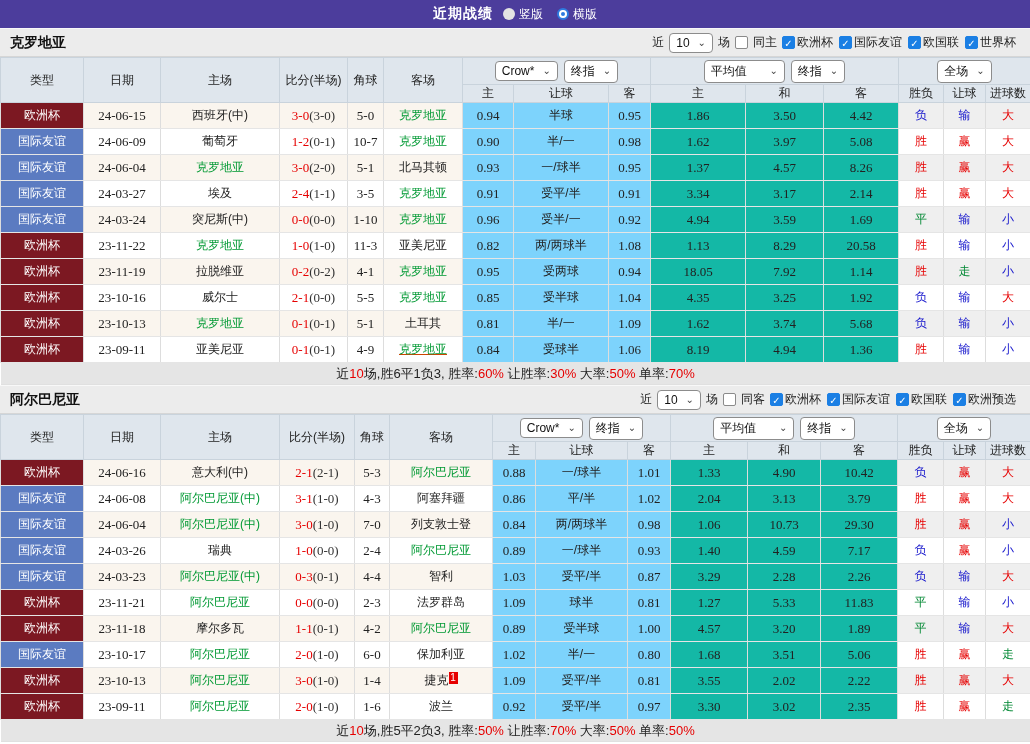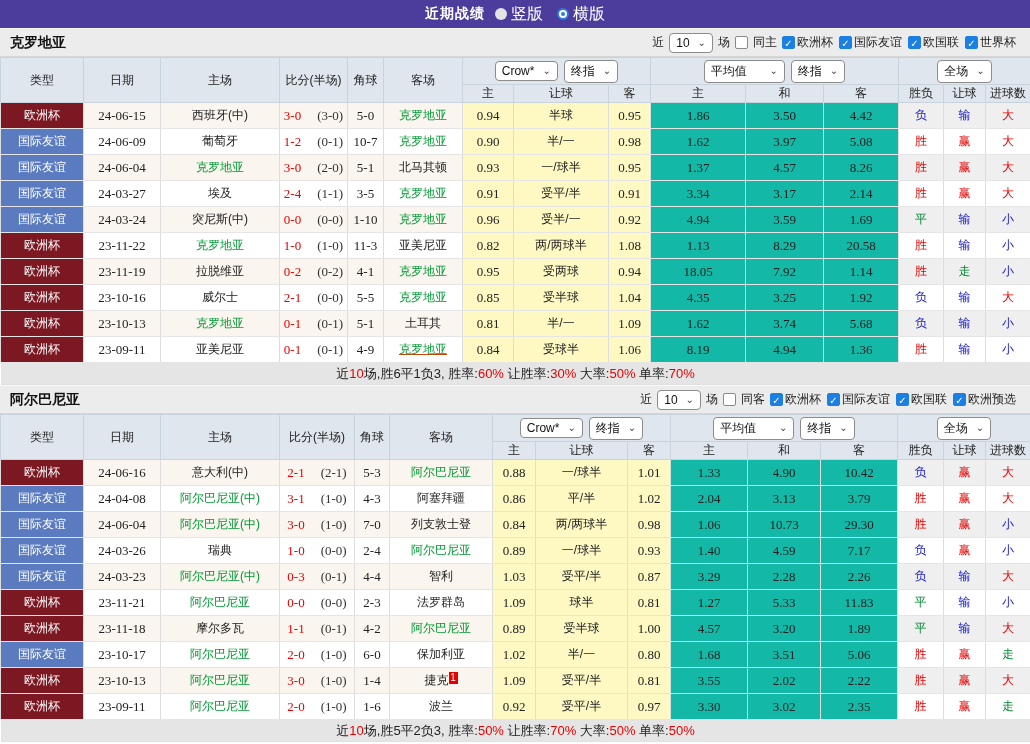--- a/index.html
+++ b/index.html
@@ -3,21 +3,21 @@
 <meta charset="utf-8">
 <style>
   * { box-sizing: border-box; }
   html,body { margin:0; padding:0; background:#fff; }
   body { width:1030px; font-family:"Liberation Sans", sans-serif; color:#222; }
 
   
   .topbar { height:28px; background:#4C3D9C; display:flex; align-items:center; justify-content:center; gap:10px; }
   .topbar .title { color:#fff; font-size:14px; font-weight:bold; letter-spacing:1px; }
   .radio-group { display:flex; align-items:center; gap:14px; }
-  .radio-item { display:flex; align-items:center; gap:4px; color:#fff; font-size:16px; cursor:pointer; }
+  .radio-item { display:flex; align-items:center; gap:4px; color:#fff; font-size:12px; cursor:pointer; }
   .radio { width:12px; height:12px; border-radius:50%; position:relative; display:inline-block; }
   .radio.off { background:#E3E3E3; }
   .radio.on  { background:#fff; border:2px solid #2E7BDF; }
   .radio.on::after { content:""; position:absolute; left:2px; top:2px; width:4px; height:4px; border-radius:50%; background:#2E7BDF; }
 
   
   .section-header { height:29px; background:#ECECEC; border-bottom:1px solid #D6D6D6; border-top:1px solid #F8F8F8;
                     display:flex; align-items:center; padding:0 10px; font-size:12px; }
   .team-name { font-weight:bold; font-size:14px; color:#111; }
   .controls { margin-left:auto; display:flex; align-items:center; gap:5px; }
@@ -36,29 +36,29 @@
   thead tr.gr1 th { height:27px; }
   thead tr.gr2 th { height:17px; font-size:12px; }
   .sel-wrap { display:flex; align-items:center; justify-content:center; gap:6px; }
   tbody td { border-right:1px solid #DDDDDD; border-bottom:1px solid #E5E5E5; border-left:1px solid #DDDDDD;
              text-align:center; height:26px; padding:0 2px; overflow:hidden; white-space:nowrap; }
   tbody td.num { font-family:"Liberation Serif", serif; font-size:13px; color:#222; }
   .type-e { background:#7C1822; color:#fff; }
   .type-f { background:#5B7BC1; color:#fff; }
   tbody tr:nth-child(odd)  .c-base { background:#FAF5EE; }
   tbody tr:nth-child(even) .c-base { background:#FFFFFF; }
-  .c-hand { background:#fef9c3; }
+  .c-hand { background:#7dd3fc; }
   .c-avg  { background:#14b8a6; }
   tbody tr:nth-child(odd)  .c-res { background:#EFEFEF; }
   tbody tr:nth-child(even) .c-res { background:#FFFFFF; }
   .green { color:#009933; cursor:pointer; }
   .team-plain { color:#222; cursor:pointer; }
   .u-red { text-decoration:underline; text-decoration-color:#CC4400; }
   .score-main { color:#E60000; font-family:"Liberation Serif", serif; font-size:13px; }
-  .score-half { color:#333; font-family:"Liberation Serif", serif; font-size:13px;padding-left:16px; }
+  .score-half { color:#333; font-family:"Liberation Serif", serif; font-size:13px; }
   .res-w { color:#E60000; }
   .res-l { color:#1515CC; }
   .res-d { color:#008833; }
   .redcard { display:inline-block; background:#E60000; color:#fff; font-size:10px; line-height:12px; min-width:9px;
              padding:0 1px; vertical-align:3px; font-family:"Liberation Sans",sans-serif; }
   tfoot td { height:22px; text-align:center; font-size:13px; border-bottom:1px solid #E0E0E0; background:#e5e5e5; color:#222; }
   tfoot .red { color:#E60000; }
 </style>
 </head>
 <body>
@@ -456,21 +456,21 @@
             <td data-name="handicap-away-odds" class="c-hand num">1.01</td>
             <td data-name="avg-home-odds" class="c-avg num">1.33</td>
             <td data-name="avg-draw-odds" class="c-avg num">4.90</td>
             <td data-name="avg-away-odds" class="c-avg num">10.42</td>
             <td data-name="result-wdl" class="c-res res-l">负</td>
             <td data-name="result-handicap" class="c-res res-w">赢</td>
             <td data-name="result-goals" class="c-res res-w">大</td>
           </tr>
           <tr data-name="match-row">
             <td data-name="competition-type" class="type-f">国际友谊</td>
-            <td data-name="match-date" class="c-base num">24-04-08</td>
+            <td data-name="match-date" class="c-base num">24-06-08</td>
             <td data-name="home-team-cell" class="c-base"><span data-name="home-team" class="green">阿尔巴尼亚(中)</span></td>
             <td data-name="score-cell" class="c-base"><span class="score-main" data-name="full-time-score">3-1</span><span class="score-half" data-name="half-time-score">(1-0)</span></td>
             <td data-name="corner-score" class="c-base num">4-3</td>
             <td data-name="away-team-cell" class="c-base"><span data-name="away-team" class="team-plain">阿塞拜疆</span></td>
             <td data-name="handicap-home-odds" class="c-hand num">0.86</td>
             <td data-name="handicap-line" class="c-hand">平/半</td>
             <td data-name="handicap-away-odds" class="c-hand num">1.02</td>
             <td data-name="avg-home-odds" class="c-avg num">2.04</td>
             <td data-name="avg-draw-odds" class="c-avg num">3.13</td>
             <td data-name="avg-away-odds" class="c-avg num">3.79</td>

